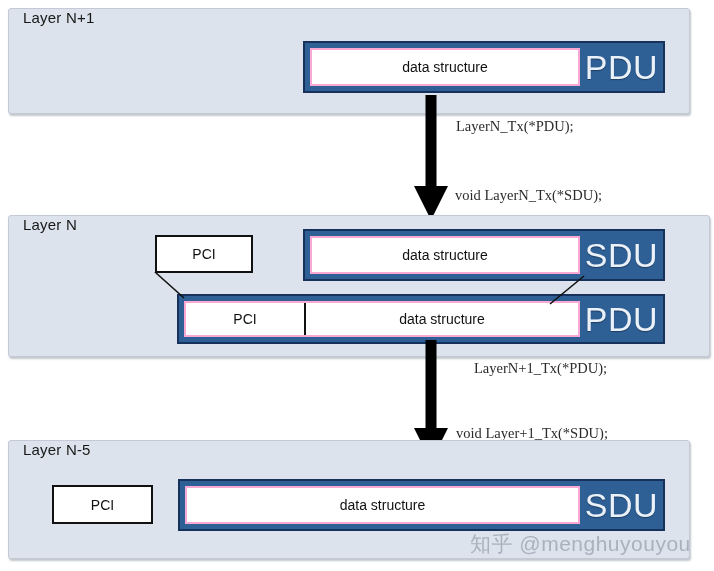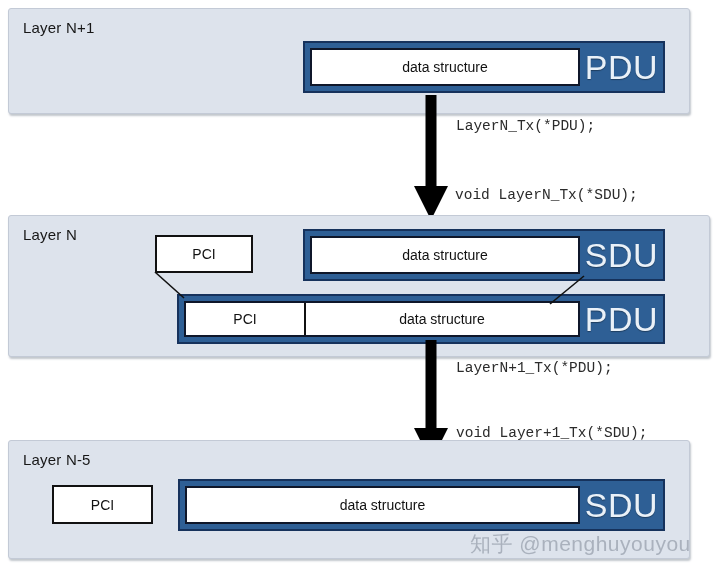--- a/index.html
+++ b/index.html
@@ -20,42 +20,42 @@
   .layer-panel {
     position: absolute;
     background: #dde3ec;
     border: 1px solid #c3cad6;
     border-radius: 3px;
     box-shadow: 1px 2px 2px rgba(120,130,145,0.45);
   }
   .layer-title {
     position: absolute;
     left: 14px;
-    top: 10px;
+    top: 0;
     font-size: 15px;
     color: #171717;
     letter-spacing: 0.2px;
     white-space: nowrap;
   }
 
   
   .unit {
     position: absolute;
     background: #2e5f95;
     border: 2px solid #16325c;
     box-sizing: border-box;
     display: flex;
     align-items: center;
     padding: 5px;
   }
   .unit-fields {
     display: flex;
     height: 100%;
     flex: 1 1 auto;
-    border: 2px solid #0f172a;
+    border: 2px solid #f9a8d4;
     box-sizing: border-box;
     background: #bef264;
   }
   .field {
     display: flex;
     align-items: center;
     justify-content: center;
     background: #ffffff;
     font-size: 14px;
     color: #111111;
@@ -119,21 +119,21 @@
     width: 0;
     height: 0;
     border-left: 17px solid transparent;
     border-right: 17px solid transparent;
     border-top: 34px solid #000000;
   }
 
   
   .code-label {
     position: absolute;
-    font-family: Liberation Mono, monospace;
+    font-family: Liberation Serif, serif;
     font-size: 14.5px;
     color: #2b2b2b;
     white-space: nowrap;
   }
 
   
   .watermark {
     position: absolute;
     font-size: 21px;
     color: rgba(150,158,170,0.72);
@@ -192,21 +192,21 @@
   </svg>
 
   <svg class="connector" style="left:548px; top:274px; width:60px; height:34px;" viewBox="0 0 60 34">
     <line x1="2" y1="30" x2="36" y2="2"></line>
   </svg>
 
   <div class="down-arrow" style="left:414px; top:340px; width:34px; height:122px;">
     <div class="shaft" style="height:89px;"></div>
     <div class="head"></div>
   </div>
-  <div class="code-label" style="left:456px; top:360px;">LayerN+1_Tx(*PDU);</div>
+  <div class="code-label" style="left:474px; top:360px;">LayerN+1_Tx(*PDU);</div>
   <div class="code-label" style="left:456px; top:425px;">void Layer+1_Tx(*SDU);</div>
 
   <div class="layer-panel" style="left:8px; top:440px; width:680px; height:117px;">
     <div class="layer-title">Layer N-5</div>
   </div>
 
   <div class="pci-box" style="left:52px; top:485px; width:101px; height:39px;">PCI</div>
 
   <div class="unit" style="left:178px; top:479px; width:487px; height:52px;">
     <div class="unit-fields">

